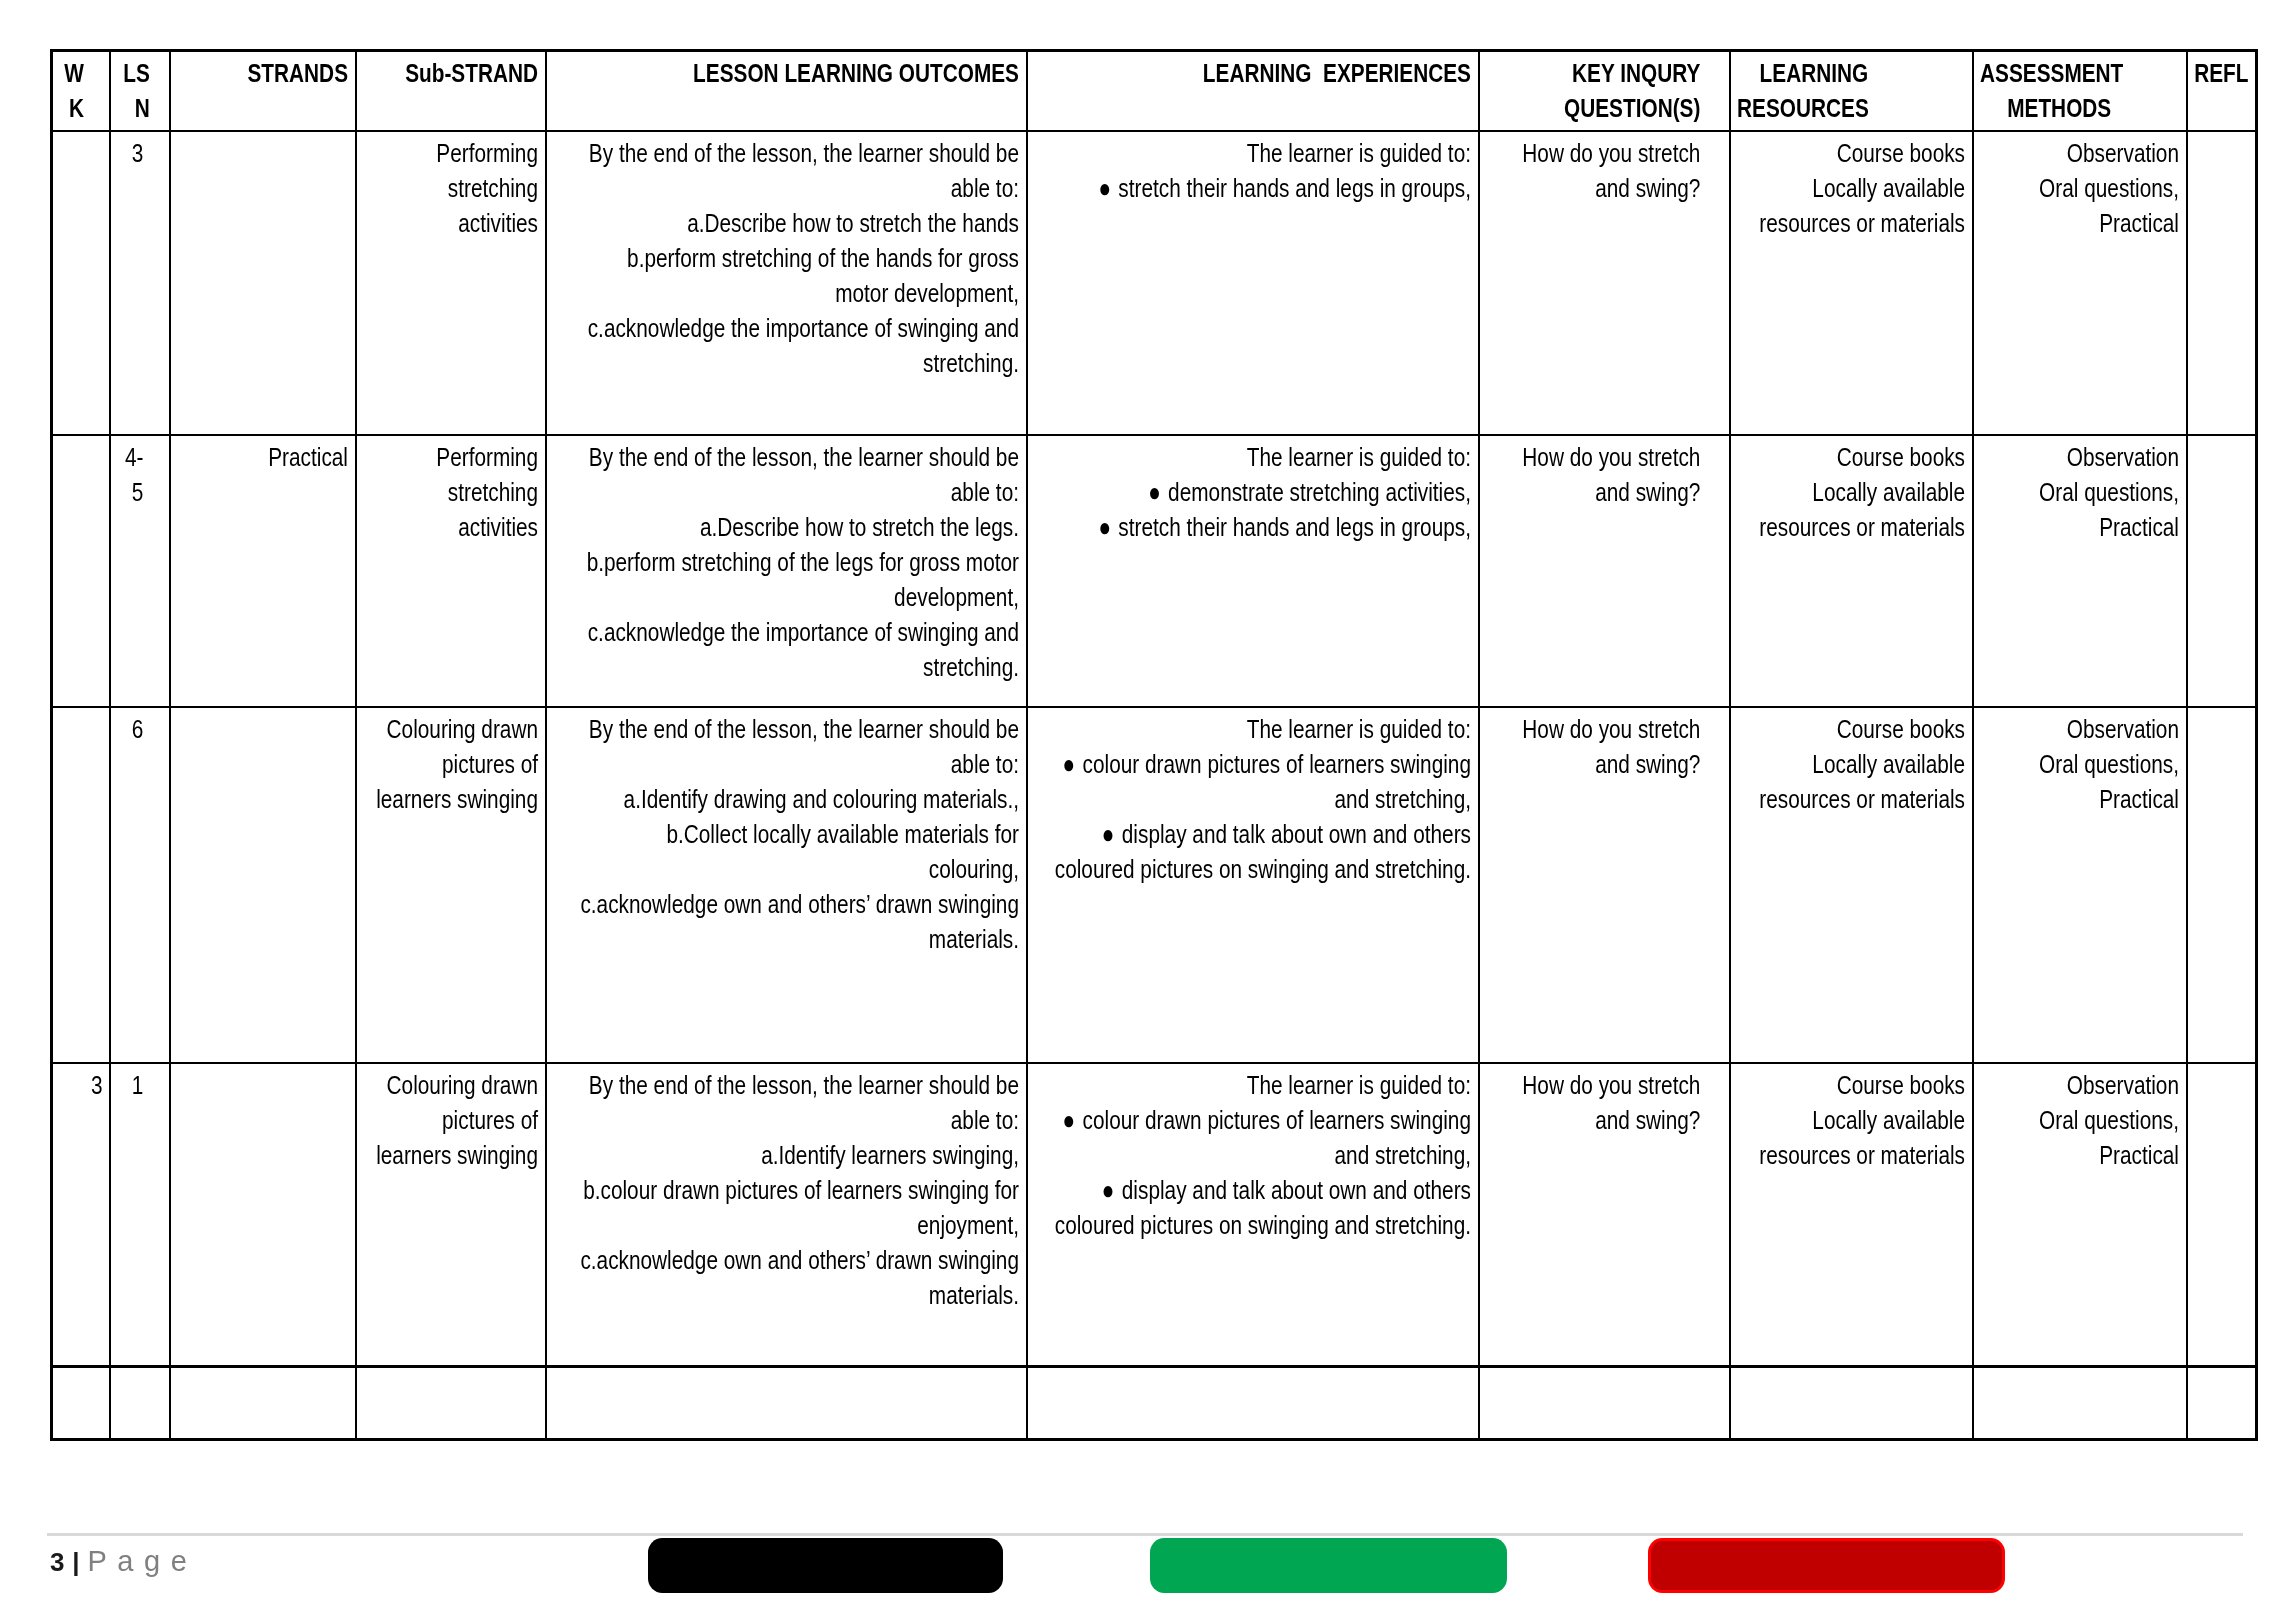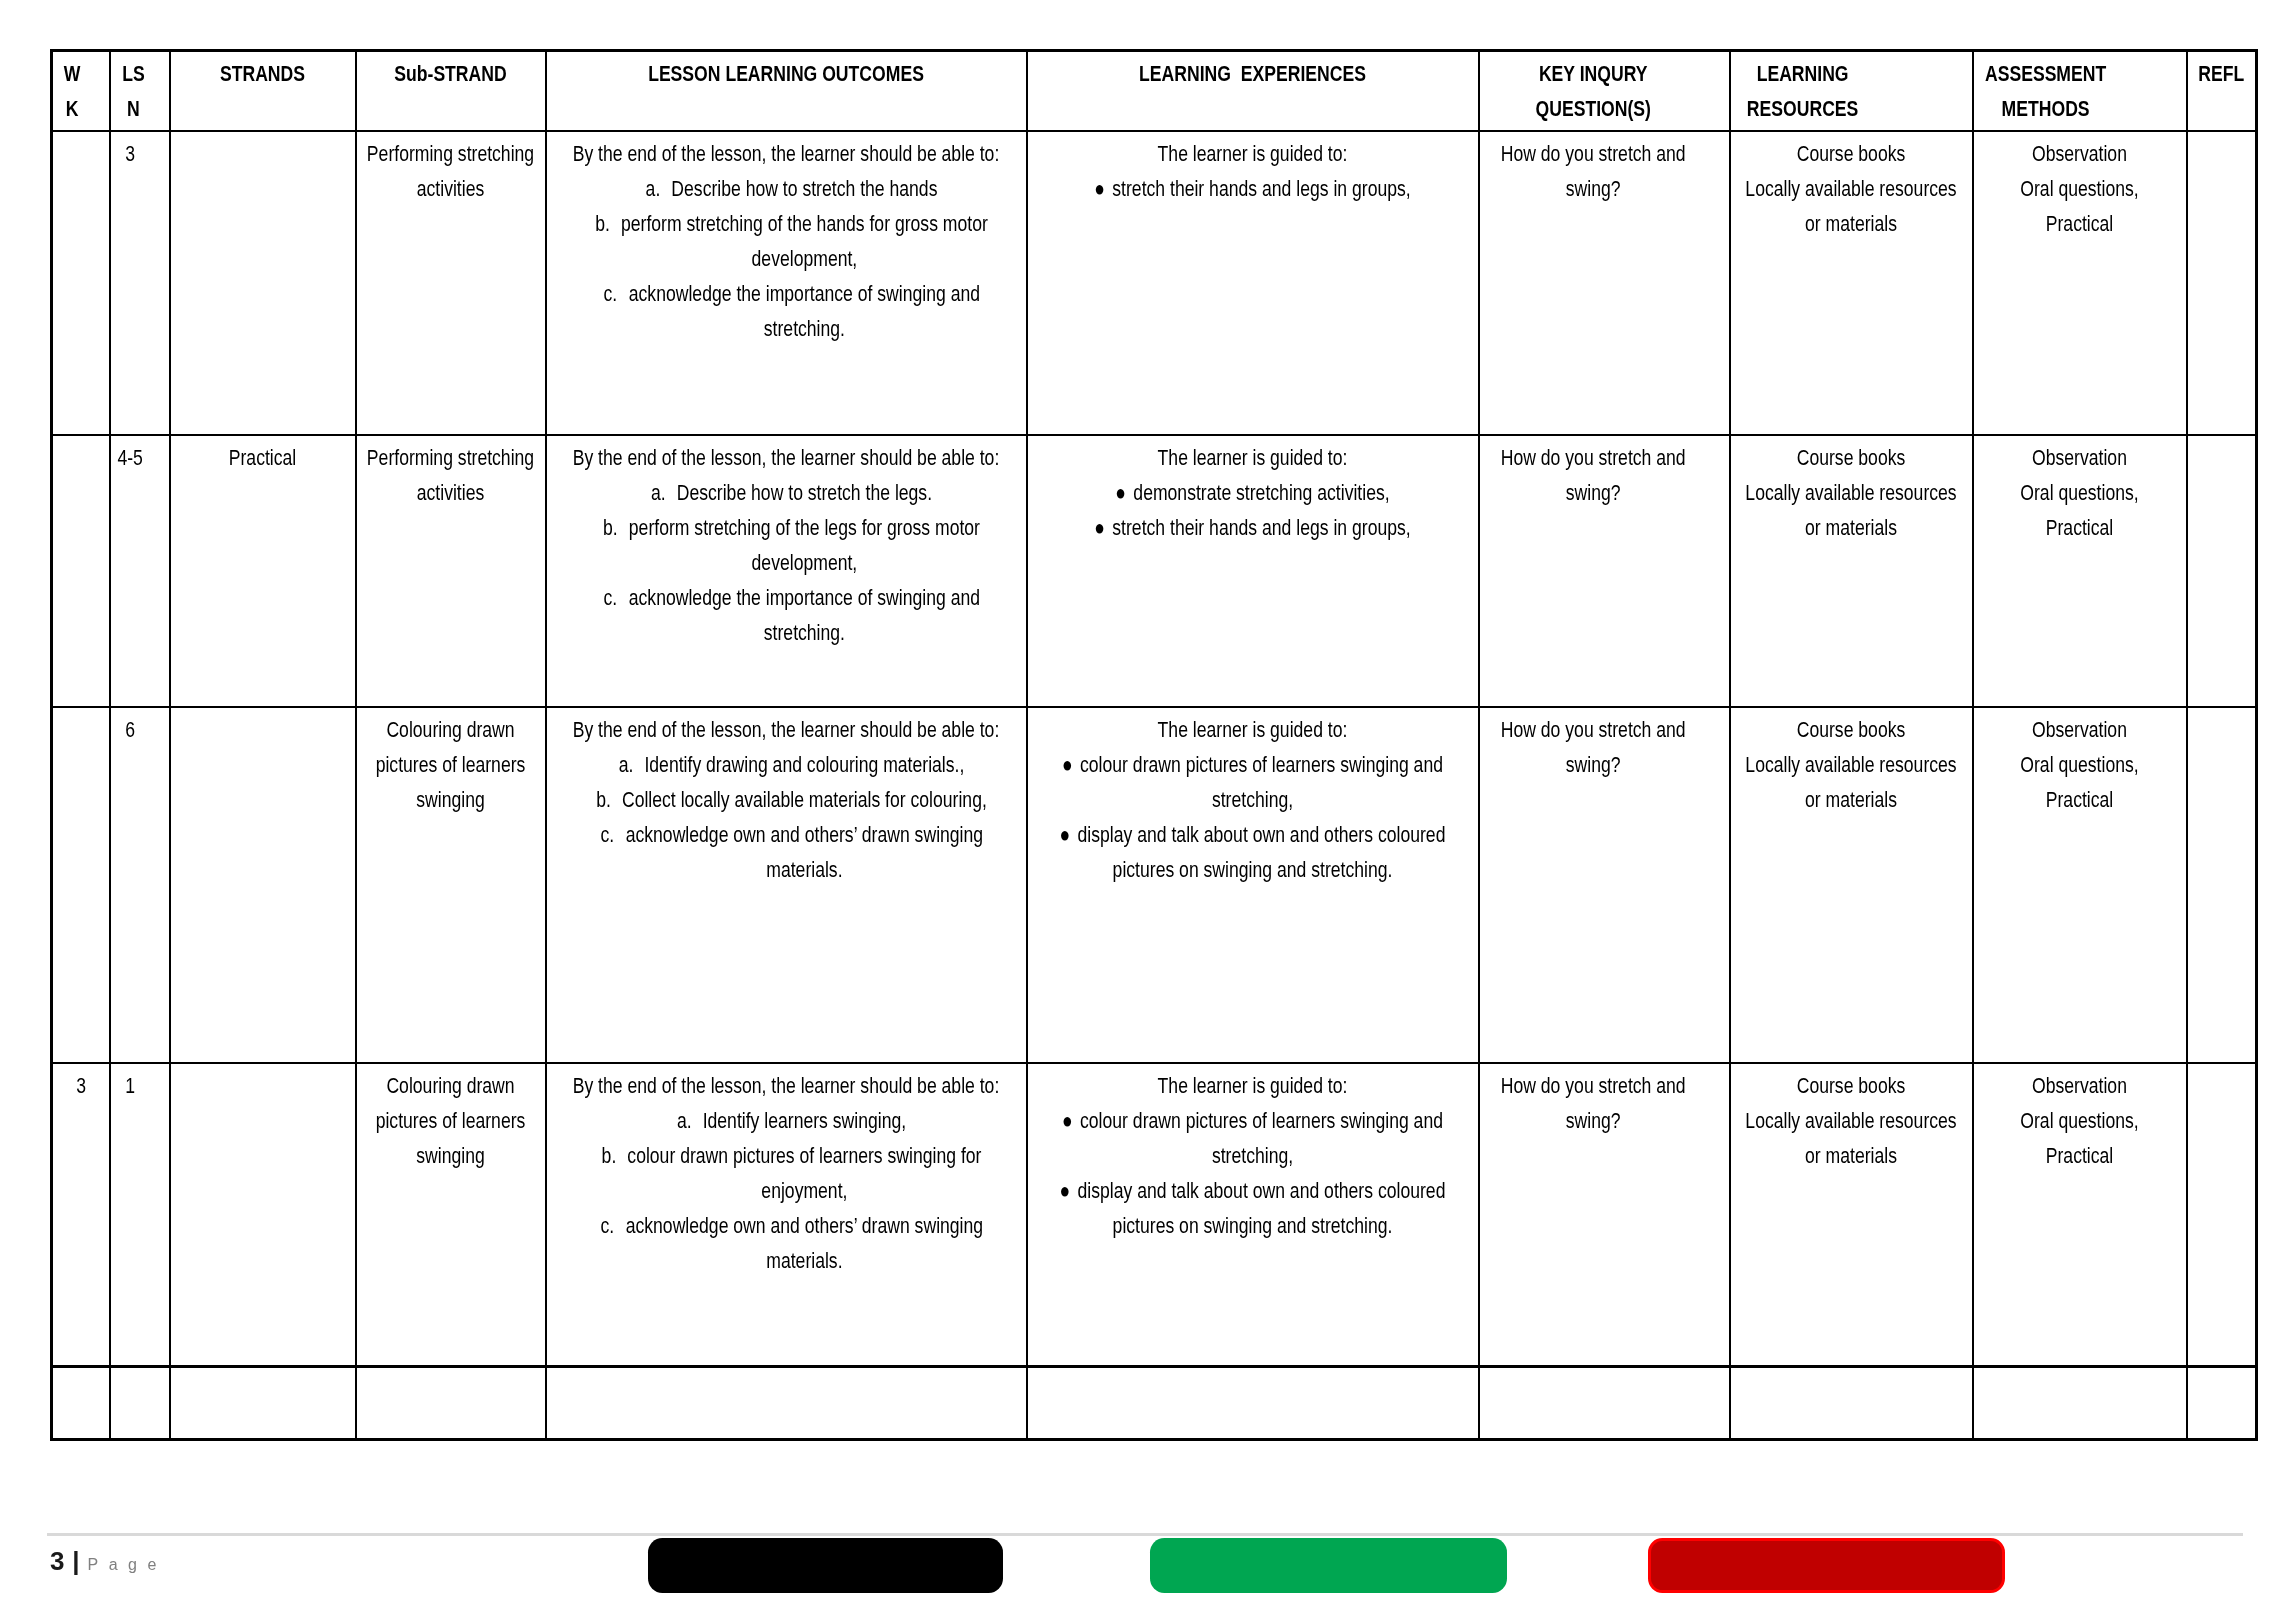--- a/index.html
+++ b/index.html
@@ -9,44 +9,44 @@
     overflow:hidden;
   }
   
   table.sow{
     position:absolute;left:50px;top:49px;width:2205px;
     border-collapse:collapse;table-layout:fixed;
     border:3.3px solid #000;
   }
   table.sow th, table.sow td{
     border:2px solid #000;
-    vertical-align:top;text-align:center;
+    vertical-align:top;text-align:right;
     padding:3.9px 6.5px;
-    font-size:22px;line-height:35px;
+    font-size:26px;line-height:35px;
     overflow:hidden;
   }
   table.sow tr.last-data td{border-bottom:3.3px solid #000;}
   th{font-weight:bold;}
   
   .cx{transform:scaleX(0.8);transform-origin:0 0;width:125%;}
   .hwk{max-width:30px;word-break:break-all;}
   .hlsn{max-width:41px;word-break:break-all;}
   .vlsn{max-width:33px;}
   .kqx{max-width:268px;}
   .hres{max-width:164px;}
   .outcome{padding-left:46px;}
   .olbl{display:inline-block;width:46px;margin-left:-46px;}
   .bullet-line .bullet{margin-right:9.2px;}
   .hdr-pre{white-space:pre-wrap;}
   
   .footer-rule{position:absolute;left:47px;top:1533px;width:2196px;height:2.6px;}
   .footer-text{position:absolute;left:50px;top:1546px;font-size:25px;line-height:31px;}
   .fnum{font-weight:bold;font-size:26px;color:#1a1a1a;}
   .fsep{font-weight:bold;margin:0 7.9px;font-size:26px;color:#1a1a1a;}
-  .fword{color:#808080;letter-spacing:10.5px;font-size:16px;}
+  .fword{color:#808080;letter-spacing:10.5px;font-size:29px;}
   .bar{position:absolute;top:1538px;height:55px;border-radius:14.4px;box-sizing:border-box;}
   .bar-black{left:648px;width:355px;}
   .bar-green{left:1150px;width:357px;}
   .bar-red{left:1648px;width:357px;border:3.3px solid transparent;}
 </style>
 </head>
 <body>
 
 <table class="sow">
   <colgroup>

